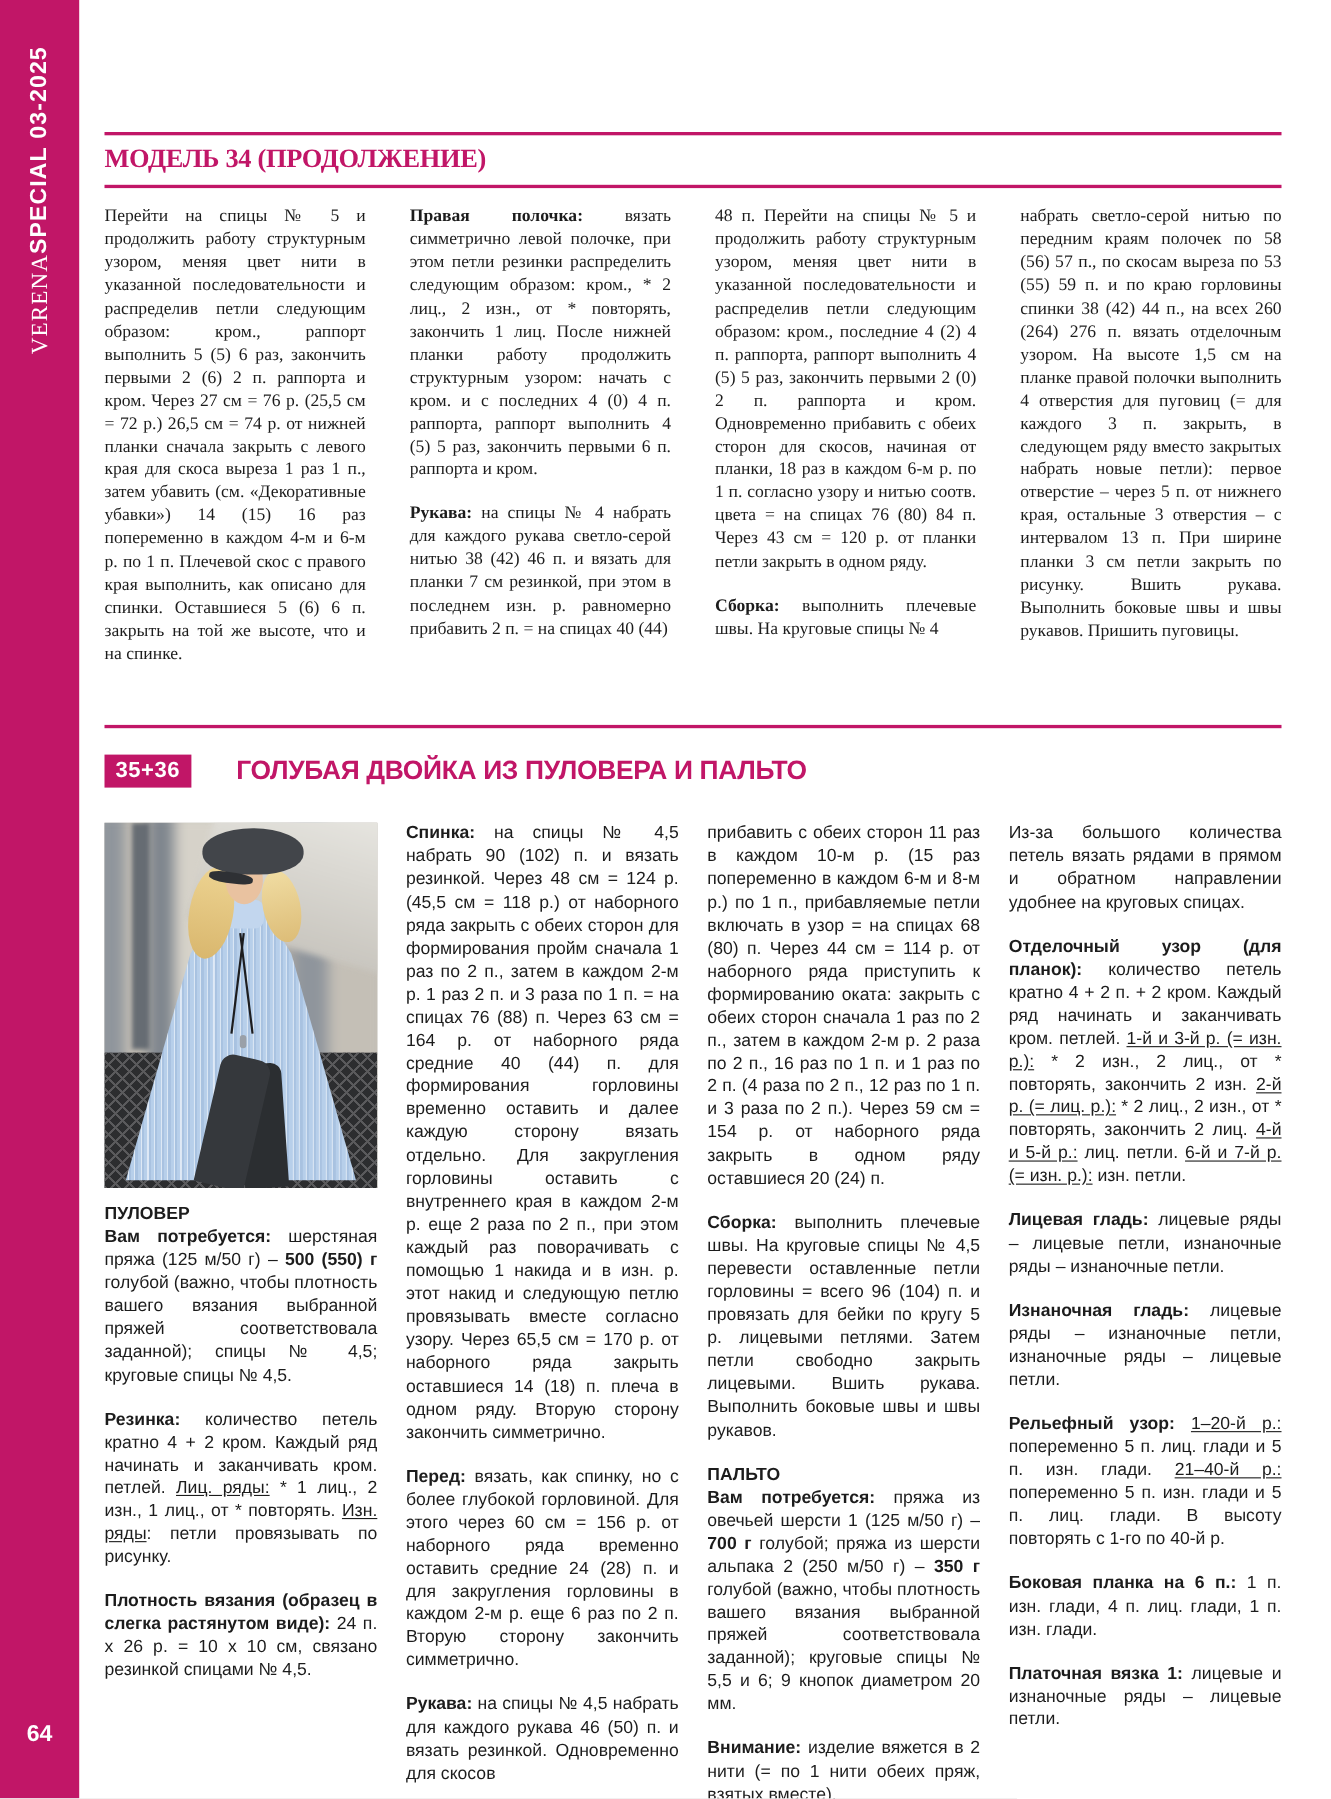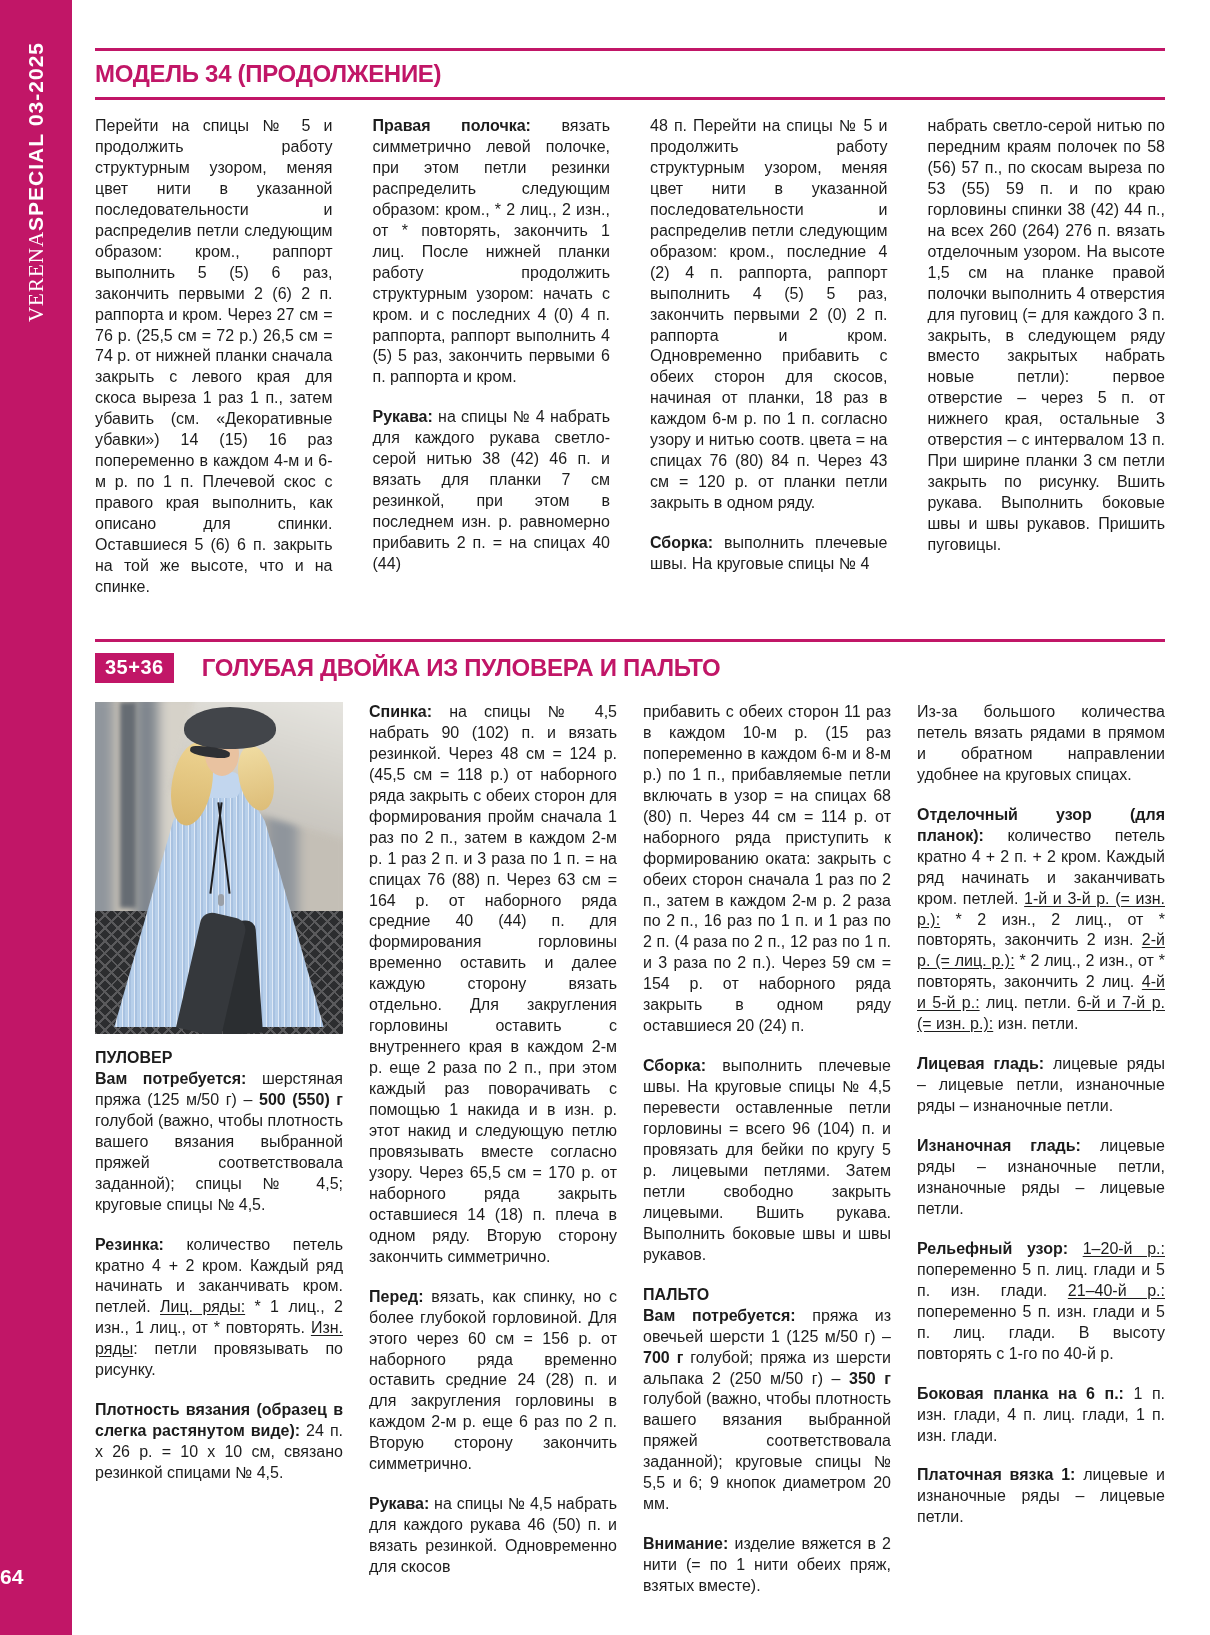--- a/index.html
+++ b/index.html
@@ -6,41 +6,41 @@
   .page{position:relative;width:1210px;height:1635px;background:#fff;overflow:hidden;
         font-family:"Liberation Sans", sans-serif;color:#1c1c1c;}
   
   .spine{position:absolute;left:0;top:0;width:72px;height:100%;background:var(--accent,#c11667);}
   .spine-text{position:absolute;top:42px;left:0;width:72px;display:flex;justify-content:center;}
   .spine-text-inner{writing-mode:vertical-rl;transform:rotate(180deg);color:#fff;font-size:21px;
         letter-spacing:1px;white-space:nowrap;}
   .spine-serif{font-family:"Liberation Serif", serif;font-weight:400;}
   .spine-bold{font-weight:bold;}
   .spine-issue{font-weight:600;}
-  .page-num{position:absolute;bottom:46px;left:0;width:72px;color:#fff;
+  .page-num{position:absolute;bottom:46px;left:0;width:72px;text-align:center;color:#fff;
         font-weight:bold;font-size:21px;}
   
   .content{position:absolute;left:95px;top:0;width:1070px;}
   .rule{height:3px;background:var(--accent,#c11667);}
-  .sec1{margin-top:48px;}
+  .sec1{margin-top:120px;font-family:Liberation Serif, serif;}
   .sec1-title{color:var(--accent,#c11667);font-size:24px;font-weight:bold;margin:9px 0;
         letter-spacing:-0.3px;}
   .cols{display:flex;gap:26px;margin-top:16px;}
   .sec1 .cols{min-height:450px;gap:40px;}
   .col{flex:1 1 0;min-width:0;font-size:16px;line-height:1.31;text-align:justify;}
   .para{margin:0 0 19px;}
   .para.heading{margin:0;}
   .b{font-weight:bold;}
   .u{text-decoration:underline;text-underline-offset:2px;}
   
   .sec2{margin-top:22px;}
   .sec2-head{display:flex;align-items:center;gap:24px;margin:8px 0 6px;}
   .badge{background:var(--accent,#c11667);color:#fff;font-weight:bold;font-size:20px;
         padding:3px 10px 4px;letter-spacing:0.5px;}
-  .sec2-title{color:var(--accent,#c11667);font-size:24px;font-weight:bold;margin:4px;
+  .sec2-title{color:var(--accent,#c11667);font-size:24px;font-weight:bold;margin:17px;
         letter-spacing:-0.3px;}
   
   .photo{position:relative;width:100%;height:332px;margin:0 0 14px;overflow:hidden;background:#b9b6af;}
   .ph-bg{position:absolute;inset:-8px;filter:blur(6px);
     background:linear-gradient(90deg,#8f959c 0 10%,#c9c3b8 10% 18%,#7e858d 18% 27%,
       #d6d2c9 27% 52%,#b3aea6 52% 68%,#8f959c 68% 80%,#c4bfb6 80% 100%);}
   .ph-beam{position:absolute;top:-12%;right:-22%;width:85%;height:48%;
     background:linear-gradient(#ecebe6,#c9c6bf);transform:rotate(16deg);filter:blur(3px);}
   .ph-post{position:absolute;top:0;left:10%;width:16px;height:62%;background:#666c73;filter:blur(2px);}
   .ph-mesh{position:absolute;left:0;right:0;bottom:0;height:37%;

